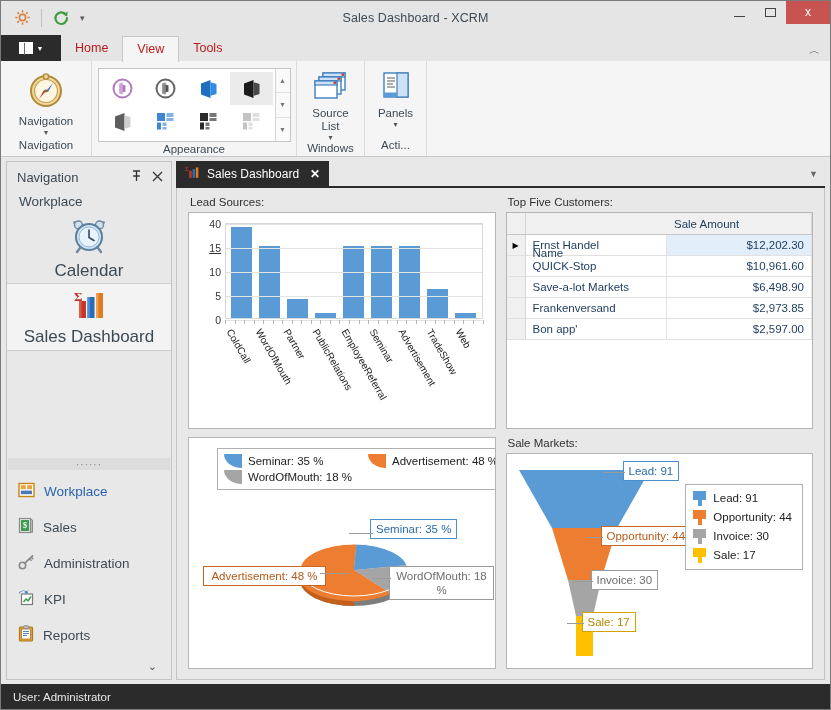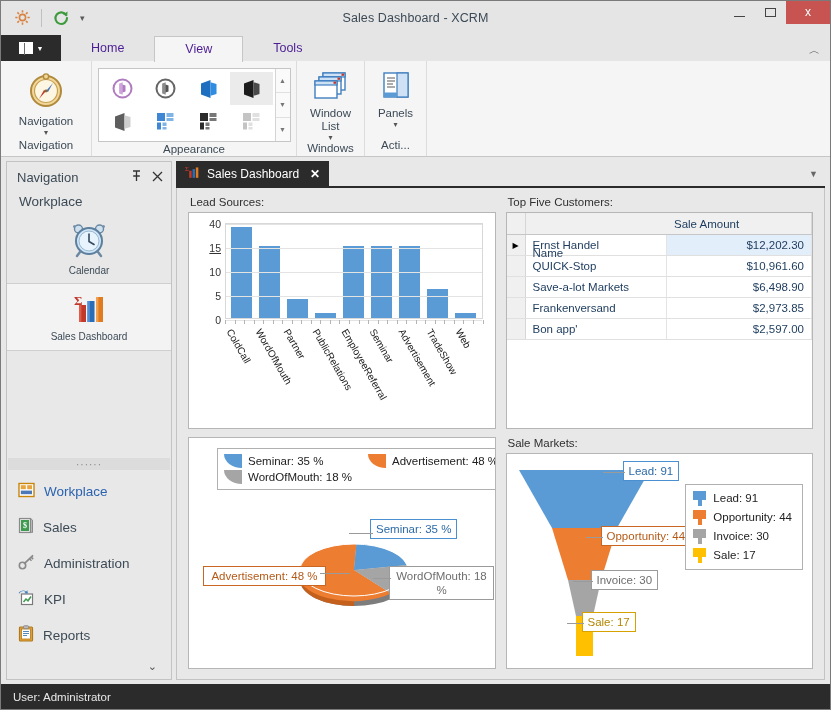--- a/index.html
+++ b/index.html
@@ -60,22 +60,22 @@
   }
   .app-btn .bookglyph {
     width:14px; height:12px; border:1.5px solid #fff; background:#fff;
     position:relative;
   }
   .app-btn .bookglyph:after{
     content:""; position:absolute; left:4px; top:-0.5px; width:1.5px; height:12px; background:#6b6b6b;
   }
   .app-btn .c { color:#fff; font-size:7px; }
   .rtab {
-    padding: 0 30px; height: 25px; line-height: 25px;
-    font-size: 12.5px; color:#4c1d95; cursor:default;
+    padding: 0 14px; height: 25px; line-height: 25px;
+    font-size: 12.5px; color:#b91c1c; cursor:default;
   }
   .rtab.active {
     background:#f5f5f5; border:1px solid #c6c6c6; border-bottom:none;
     height:26px; line-height:25px; position:relative; top:1px;
   }
   .collapse-caret {
     margin-left:auto; margin-right:10px; margin-bottom:3px;
     color:#555; font-size:11px;
   }
 
@@ -129,21 +129,21 @@
     height:30px; display:flex; align-items:center; padding:0 8px 0 10px;
     font-size:13px; color:#3c4a56;
   }
   .nav-header .tools { margin-left:auto; display:flex; gap:10px; align-items:center; color:#333; }
   .nav-group-title { font-size:13.5px; color:#3c4a56; padding: 2px 0 6px 12px; }
   .nav-items { flex:1; overflow:hidden; }
   .nav-bigitem {
     height:68px; display:flex; flex-direction:column; align-items:center; justify-content:center; gap:3px;
   }
   .nav-bigitem.sel { background:#f3f3f3; border:1px solid #cfcfcf; border-left:none; border-right:none;}
-  .nav-bigitem .lbl { font-size:10px; color:#3c4a56;text-align:center; }
+  .nav-bigitem .lbl { font-size:17px; color:#3c4a56;text-align:center; }
   .nav-splitter { height:12px; background:#dcdcdc; display:flex; align-items:center; justify-content:center;
     color:#8a8a8a; font-size:10px; letter-spacing:1px; margin: 0 1px; }
   .nav-list { padding-top:3px; }
   .nav-row {
     height:36px; display:flex; align-items:center; gap:9px; padding-left:11px;
     font-size:13.5px; color:#3c4a56;
   }
   .nav-row.sel { color:#2a63b0; }
   .nav-expand { height:26px; display:flex; align-items:center; justify-content:flex-end; padding-right:14px; color:#555; font-size:11px;}
 
@@ -385,21 +385,21 @@
               <rect x="10" y="3" width="22" height="4" fill="#cfe2f5" stroke="#3f7fbf" stroke-width="1.2"></rect>
               <rect x="28.5" y="3.6" width="2.6" height="2.2" fill="#c0392b"></rect>
               <rect x="6" y="7" width="22" height="17" fill="#fff" stroke="#3f7fbf" stroke-width="1.4"></rect>
               <rect x="6" y="7" width="22" height="4" fill="#cfe2f5" stroke="#3f7fbf" stroke-width="1.2"></rect>
               <rect x="24.5" y="7.6" width="2.6" height="2.2" fill="#c0392b"></rect>
               <rect x="2" y="11" width="22" height="17" fill="#fff" stroke="#3f7fbf" stroke-width="1.4"></rect>
               <rect x="2" y="11" width="22" height="4" fill="#cfe2f5" stroke="#3f7fbf" stroke-width="1.2"></rect>
               <rect x="20.5" y="11.6" width="2.6" height="2.2" fill="#c0392b"></rect>
             </svg>
           </span>
-          <span class="lbl">Window List</span>
+          <span class="lbl">Source List</span>
           <span class="dd">▾</span>
         </div>
       </div>
       <div class="rgroup-title">Windows</div>
     </div>
 
     <div class="rgroup" style="width:62px">
       <div class="rgroup-body">
         <div class="bigbtn" style="width:56px">
           <span>

